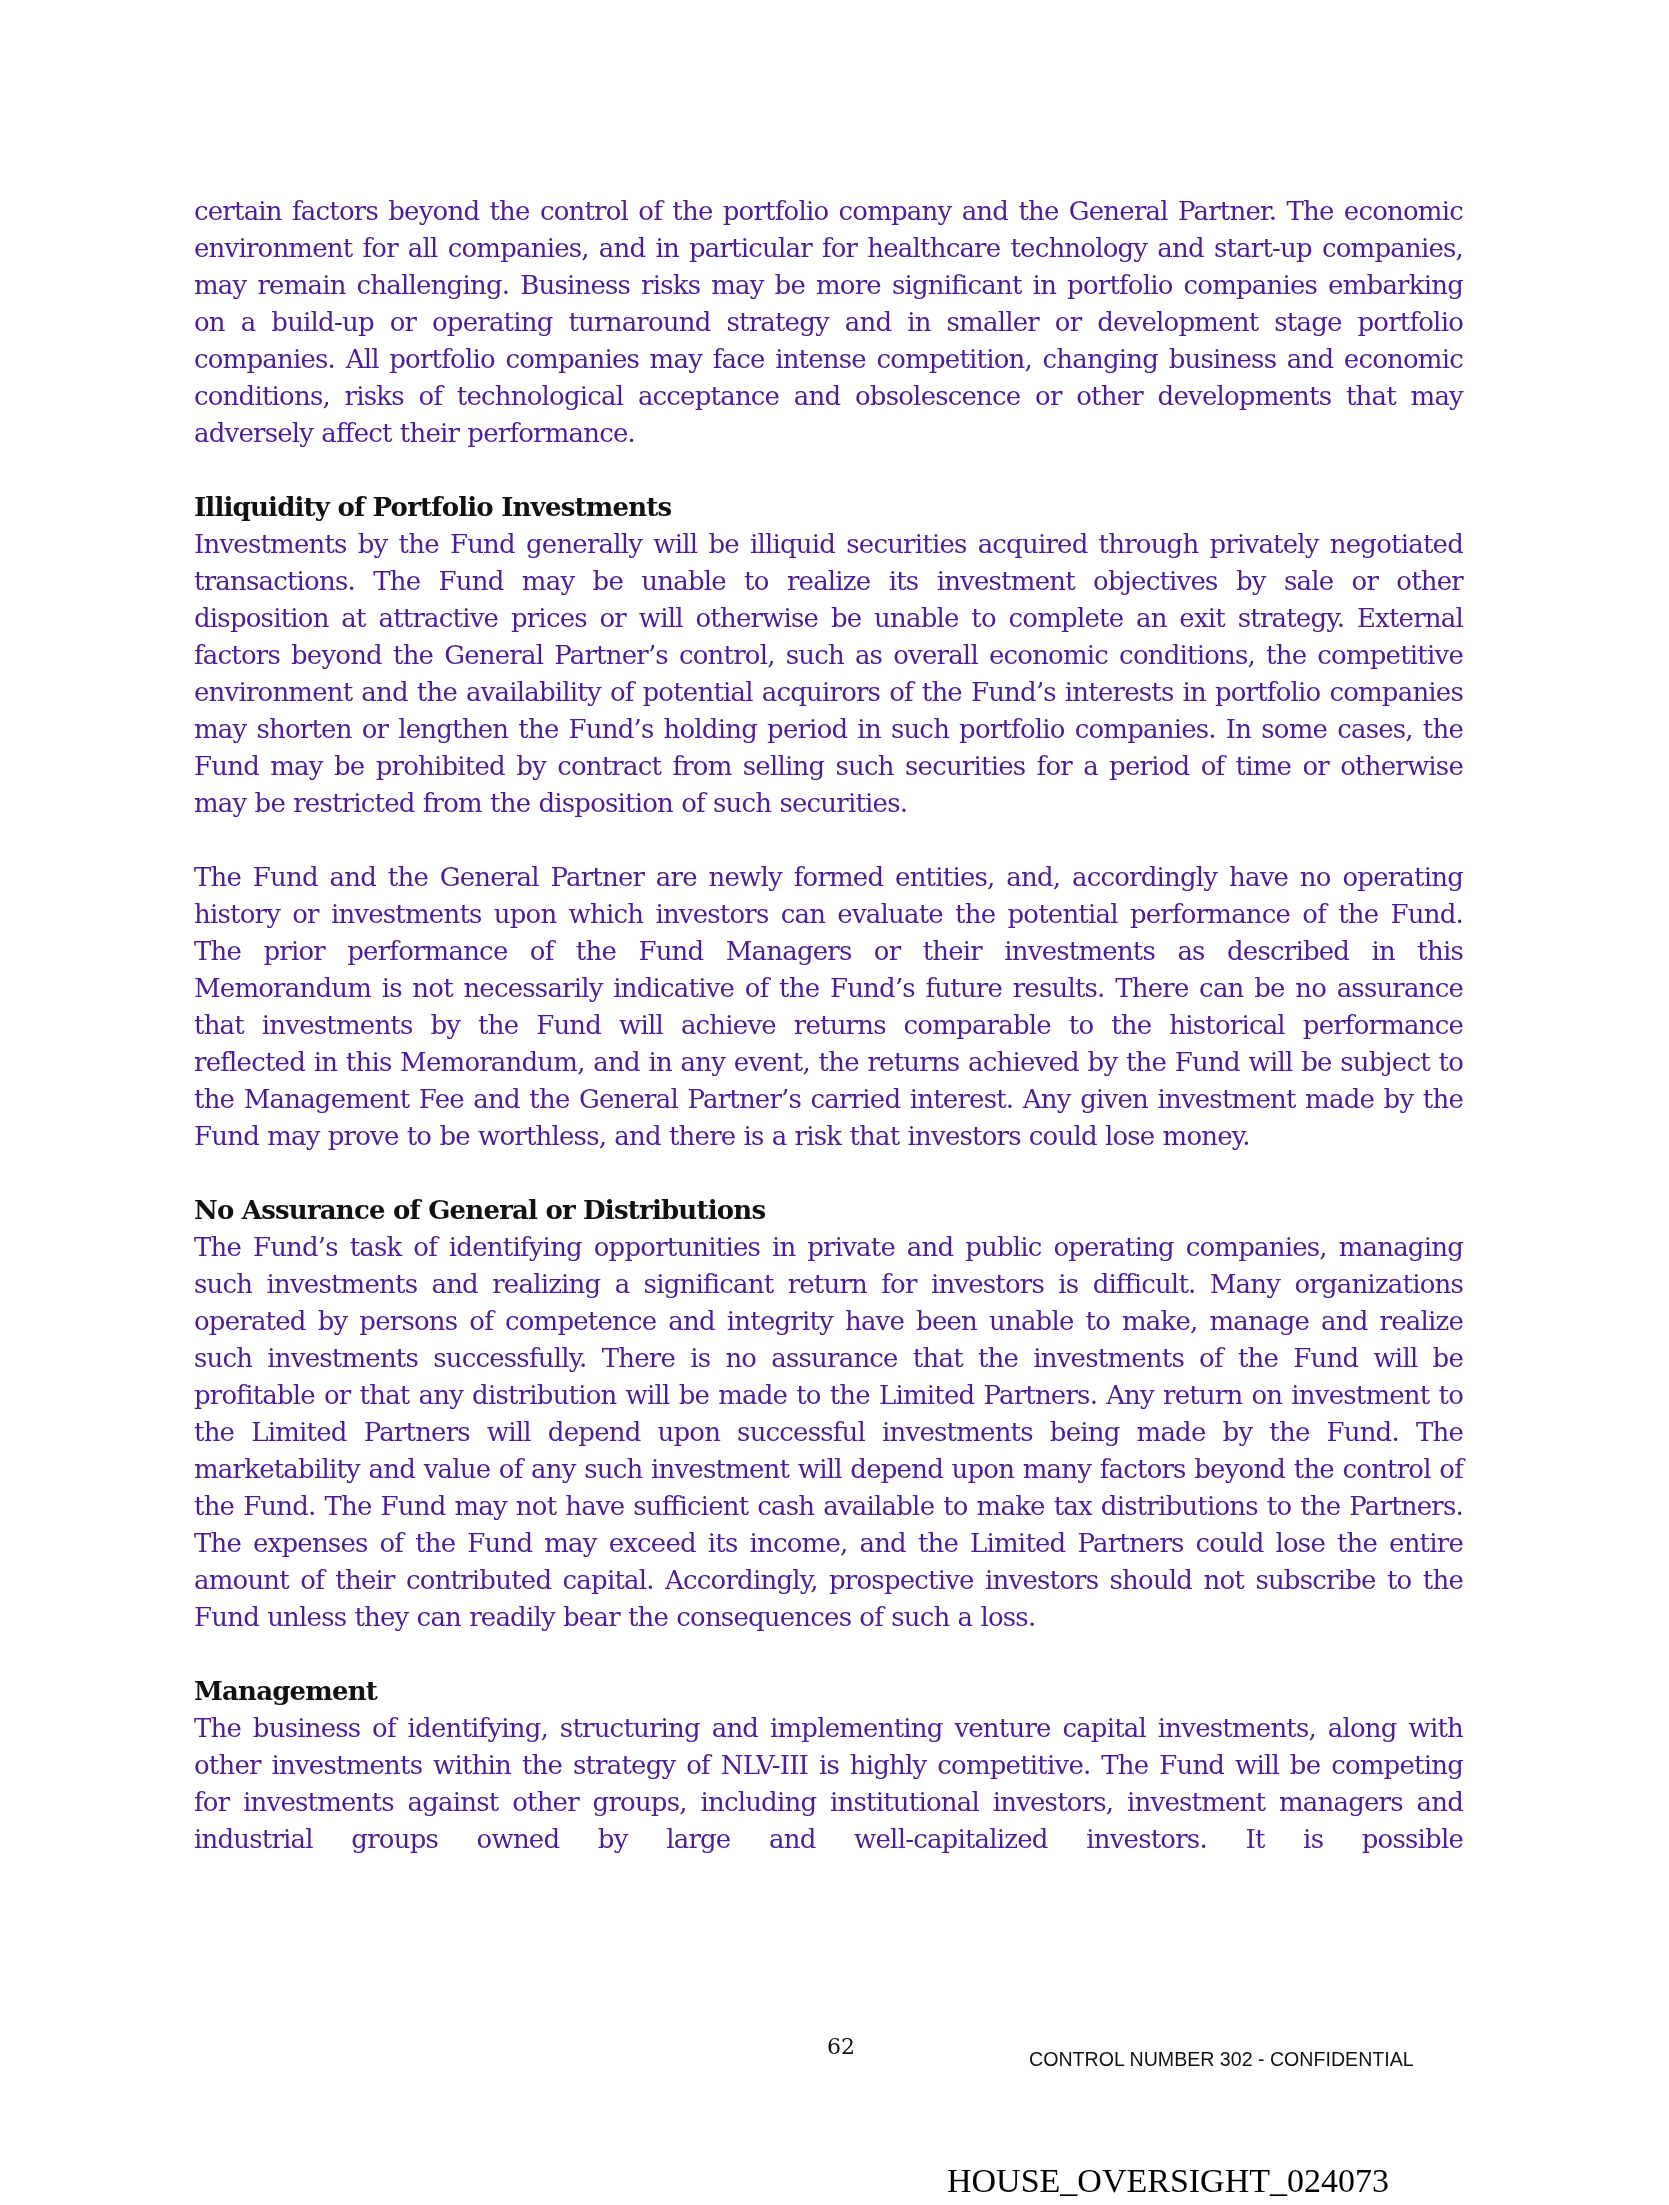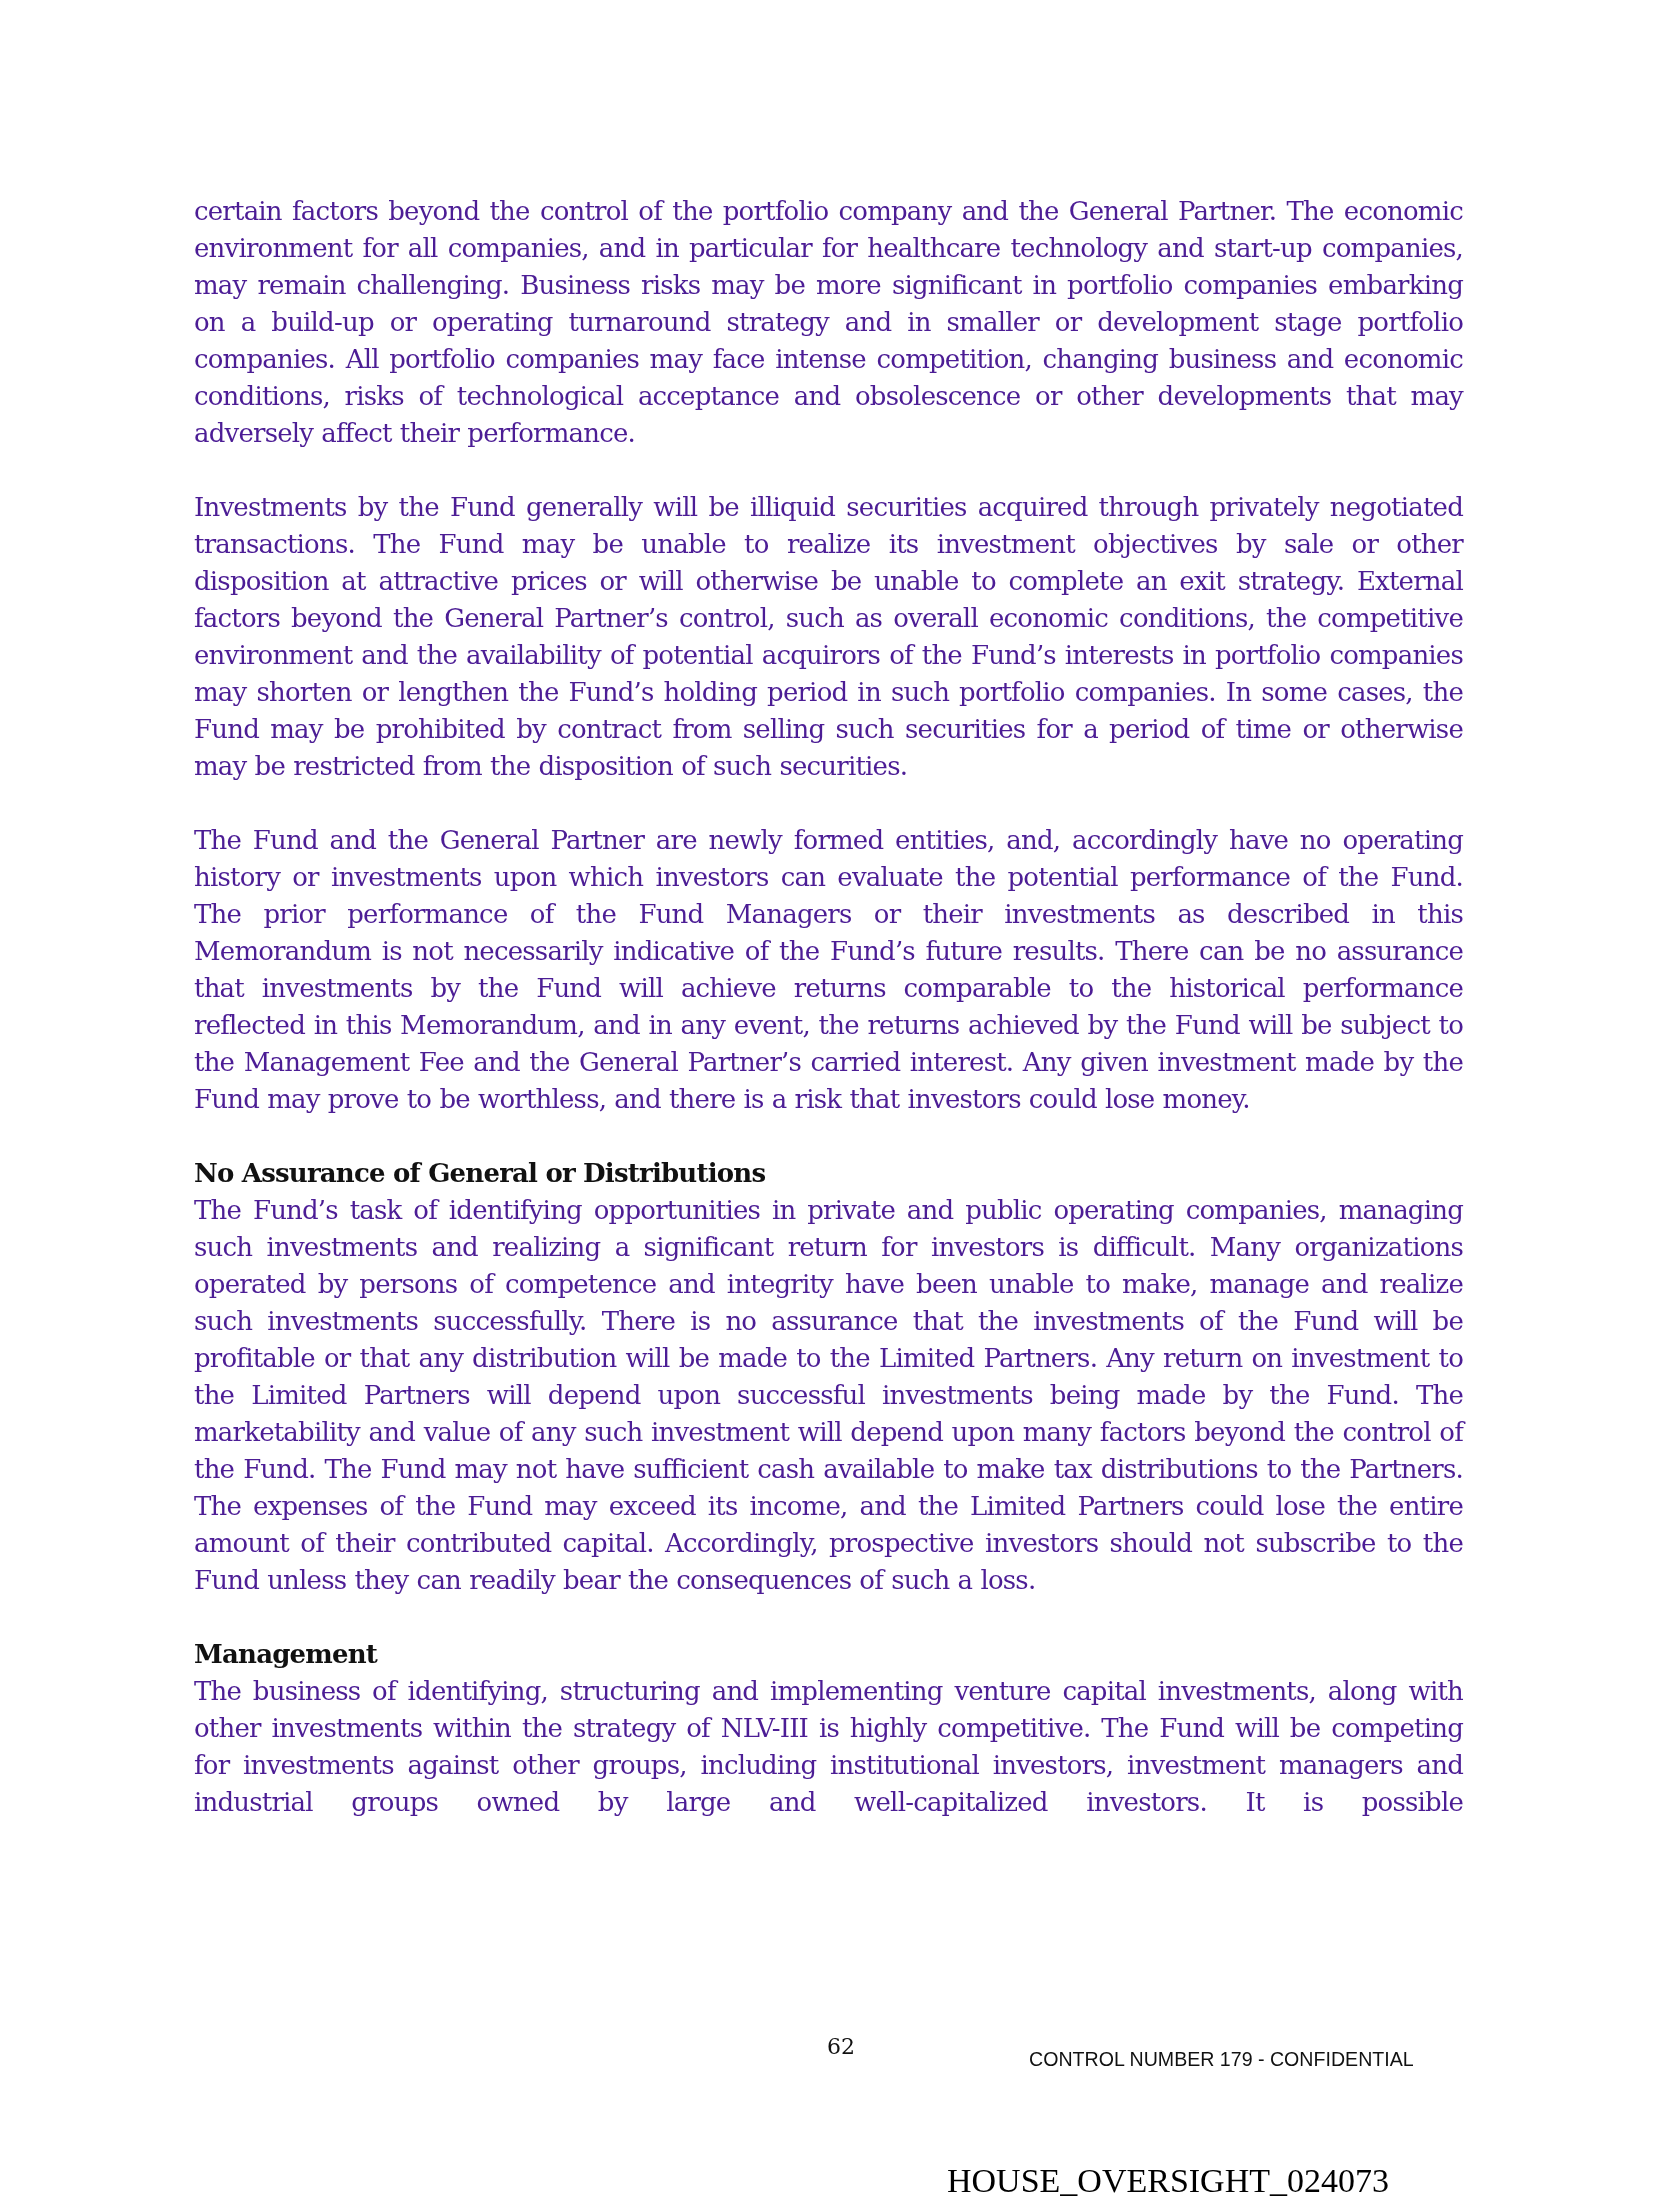--- a/index.html
+++ b/index.html
@@ -41,34 +41,35 @@
       font-size: 34px; color: #000; text-align: center;
     }
   </style>
 </head>
 <body>
 
 <div class="page">
   <p class="body-text">certain factors beyond the control of the portfolio company and the General Partner.  The economic environment for all companies, and in particular for healthcare technology and start-up companies, may remain challenging.  Business risks may be more significant in portfolio companies embarking on a build-up or operating turnaround strategy and in smaller or development stage portfolio companies.  All portfolio companies may face intense competition, changing business and economic conditions, risks of technological acceptance and obsolescence or other developments that may adversely affect their performance.</p>
 
   <div class="section">
+    <p class="heading">Illiquidity of Portfolio Investments</p>
     <p class="body-text">Investments by the Fund generally will be illiquid securities acquired through privately negotiated transactions.  The Fund may be unable to realize its investment objectives by sale or other disposition at attractive prices or will otherwise be unable to complete an exit strategy.  External factors beyond the General Partner’s control, such as overall economic conditions, the competitive environment and the availability of potential acquirors of the Fund’s interests in portfolio companies may shorten or lengthen the Fund’s holding period in such portfolio companies.  In some cases, the Fund may be prohibited by contract from selling such securities for a period of time or otherwise may be restricted from the disposition of such securities.</p>
   </div>
 
   <div class="section">
     <p class="body-text">The Fund and the General Partner are newly formed entities, and, accordingly have no operating history or investments upon which investors can evaluate the potential performance of the Fund.  The prior performance of the Fund Managers or their investments as described in this Memorandum is not necessarily indicative of the Fund’s future results.  There can be no assurance that investments by the Fund will achieve returns comparable to the historical performance reflected in this Memorandum, and in any event, the returns achieved by the Fund will be subject to the Management Fee and the General Partner’s carried interest.  Any given investment made by the Fund may prove to be worthless, and there is a risk that investors could lose money.</p>
   </div>
 
   <div class="section">
     <p class="heading">No Assurance of General or Distributions</p>
     <p class="body-text">The Fund’s task of identifying opportunities in private and public operating companies, managing such investments and realizing a significant return for investors is difficult.  Many organizations operated by persons of competence and integrity have been unable to make, manage and realize such investments successfully.  There is no assurance that the investments of the Fund will be profitable or that any distribution will be made to the Limited Partners.  Any return on investment to the Limited Partners will depend upon successful investments being made by the Fund.  The marketability and value of any such investment will depend upon many factors beyond the control of the Fund.  The Fund may not have sufficient cash available to make tax distributions to the Partners.  The expenses of the Fund may exceed its income, and the Limited Partners could lose the entire amount of their contributed capital.  Accordingly, prospective investors should not subscribe to the Fund unless they can readily bear the consequences of such a loss.</p>
   </div>
 
   <div class="section">
     <p class="heading">Management</p>
     <p class="body-text" style="text-align-last: justify;">The business of identifying, structuring and implementing venture capital investments, along with other investments within the strategy of NLV-III is highly competitive.  The Fund will be competing for investments against other groups, including institutional investors, investment managers and industrial groups owned by large and well-capitalized investors.  It is possible</p>
   </div>
 </div>
 
 <div class="page-number">62</div>
-<div class="control-number">CONTROL NUMBER 179 - CONFIDENTIAL</div>
+<div class="control-number">CONTROL NUMBER 302 - CONFIDENTIAL</div>
 <div class="bates">HOUSE_OVERSIGHT_024073</div>
 
 
 </body></html>

